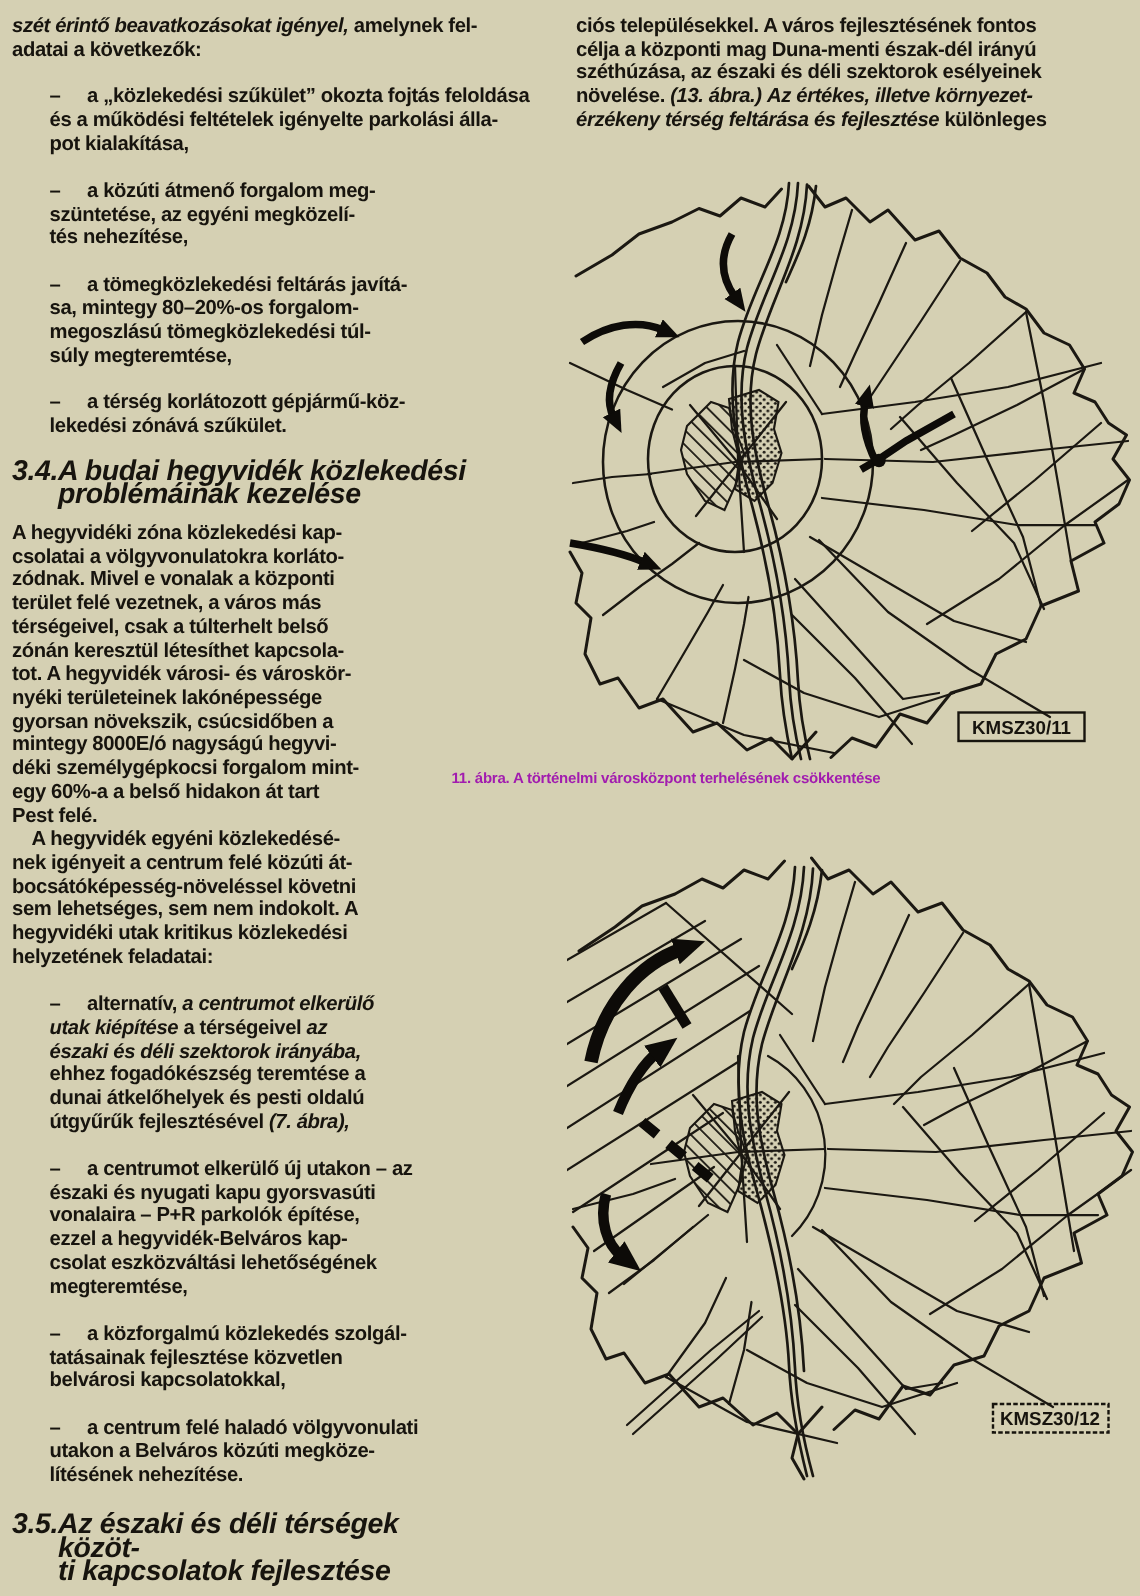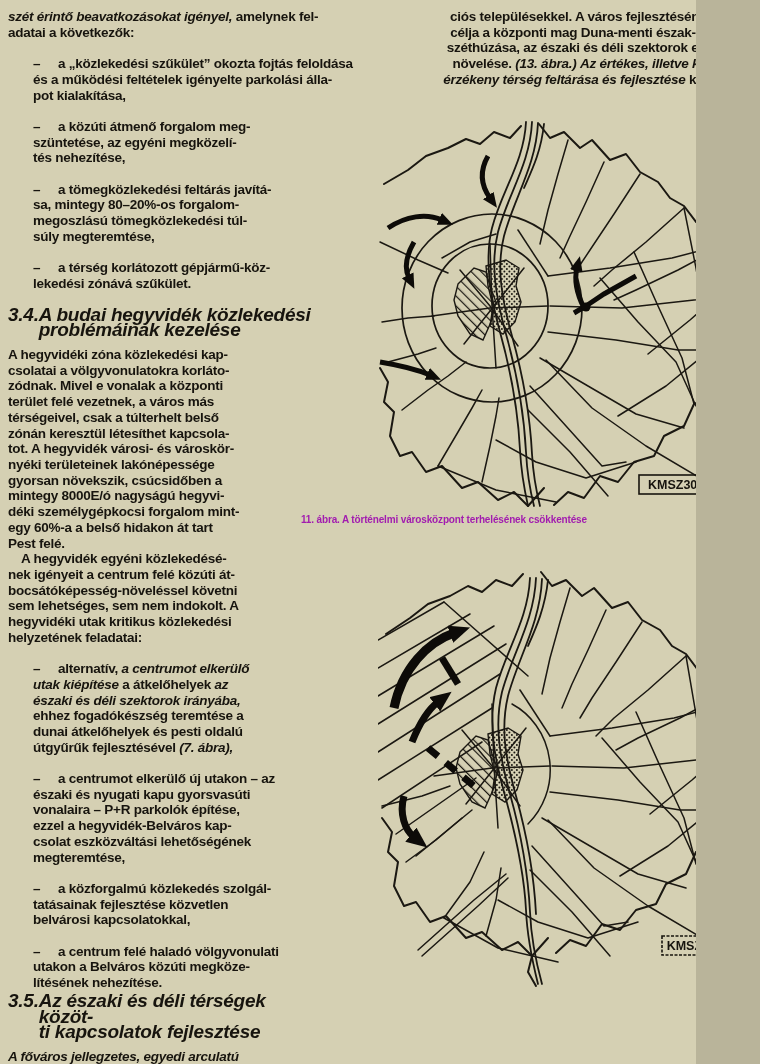--- a/index.html
+++ b/index.html
@@ -1,31 +1,31 @@
 <!DOCTYPE html>
 <html lang="hu"><head>
 <meta charset="utf-8">
 <style>
   html,body{margin:0;padding:0;background:#b9b49a;}
-  .page{position:relative;width:696px;height:1064px;background:#d5d0b3;overflow:hidden;
+  .page{position:relative;width:760px;height:1064px;background:#d5d0b3;overflow:hidden;
         font-family:"Liberation Sans",sans-serif;color:#17140e;}
   .txt{font-size:13.5px;line-height:15.7px;font-weight:700;letter-spacing:-0.25px;
        white-space:pre-line;margin:0;}
   .i{font-style:italic;}
   #leftcol{position:absolute;left:8px;top:9px;width:376px;}
   .wide{width:374px;}
   .narrow{width:290px;}
   .li{padding-left:25px;text-indent:-25px;}
   .dash{display:inline-block;width:25px;text-indent:0;}
   .heading{display:flex;font-style:italic;margin:15px 0 9px 0;width:310px;
            font-size:19px;line-height:15.7px;font-weight:700;letter-spacing:-0.25px;}
   .hnum{flex:0 0 30px;}
   .htitle{white-space:pre-line;}
   .indent{text-indent:13px;}
-  #rtop{position:absolute;left:384px;top:9px;width:373px;text-align:right;}
+  #rtop{position:absolute;left:384px;top:9px;width:373px;}
   .caption{position:absolute;font-size:10px;font-weight:700;letter-spacing:-0.15px;
            white-space:nowrap;color:#a21caf;}
   #cap11{left:301px;top:514px;}
   #cap12{left:292px;top:1000px;}
   svg{position:absolute;}
   #fig11{left:378px;top:110px;}
   #fig12{left:378px;top:556px;}
   .rd{fill:none;stroke:#1b1812;stroke-width:1.5;stroke-linecap:round;stroke-linejoin:round;}
   .bd{fill:none;stroke:#1b1812;stroke-width:2;stroke-linecap:round;stroke-linejoin:round;}
   .rv{fill:none;stroke:#1b1812;stroke-width:1.8;stroke-linecap:round;}
@@ -88,21 +88,21 @@
 Pest felé.</p>
     <p class="txt narrow indent">A hegyvidék egyéni közlekedésé-
 nek igényeit a centrum felé közúti át-
 bocsátóképesség-növeléssel követni
 sem lehetséges, sem nem indokolt. A
 hegyvidéki utak kritikus közlekedési
 helyzetének feladatai:</p>
 
     <div class="txt narrow li">
       <span class="dash">–</span><span><span>alternatív, </span><span class="i">a centrumot elkerülő
-utak kiépítése</span><span> a átkelőhelyek </span><span class="i">az
+utak kiépítése</span><span> a térségeivel </span><span class="i">az
 északi és déli szektorok irányába,</span><span>
 ehhez fogadókészség teremtése a
 dunai átkelőhelyek és pesti oldalú
 útgyűrűk fejlesztésével </span><span class="i">(7. ábra),</span></span>
     </div>
     <div class="txt narrow li">
       <span class="dash">–</span><span><span>a centrumot elkerülő új utakon – az
 északi és nyugati kapu gyorsvasúti
 vonalaira – P+R parkolók építése,
 ezzel a hegyvidék-Belváros kap-
@@ -113,21 +113,21 @@
       <span class="dash">–</span><span><span>a közforgalmú közlekedés szolgál-
 tatásainak fejlesztése közvetlen
 belvárosi kapcsolatokkal,</span></span>
     </div>
     <div class="txt narrow li">
       <span class="dash">–</span><span><span>a centrum felé haladó völgyvonulati
 utakon a Belváros közúti megköze-
 lítésének nehezítése.</span></span>
     </div>
 
-    <div class="heading" style="margin-top:2px;">
+    <div class="heading" style="margin-top:18px;">
       <span class="hnum">3.5.</span>
       <span class="htitle">Az északi és déli térségek közöt-
 ti kapcsolatok fejlesztése</span>
     </div>
 
     <p class="txt" style="width:302px"><span class="i">A főváros jellegzetes, egyedi arculatú
 észak-déli tengelye a Duna,</span></p>
   </div>
 
   <p id="rtop" class="txt"><span>ciós településekkel. A város fejlesztésének fontos

